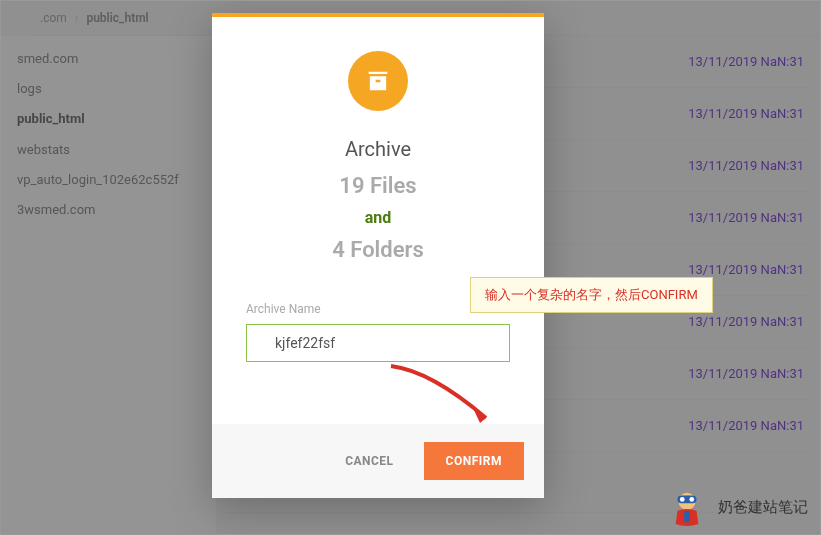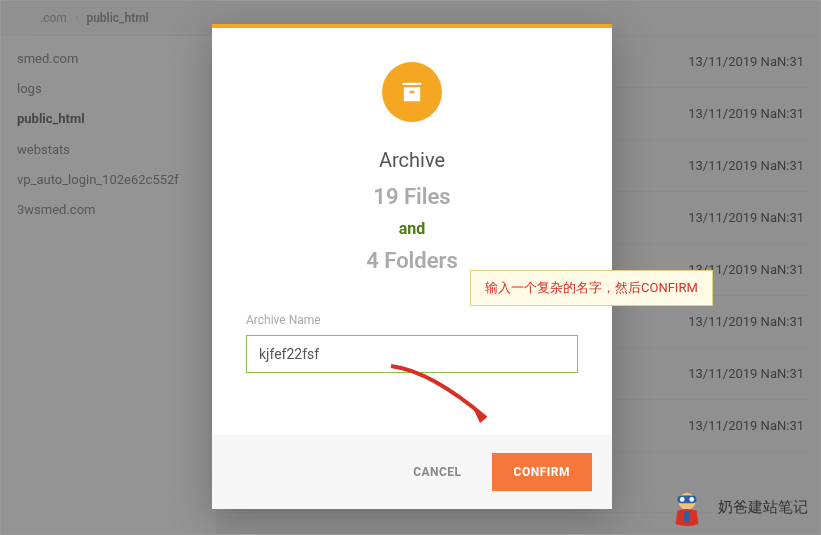--- a/index.html
+++ b/index.html
@@ -10,46 +10,46 @@
     .breadcrumb .sep { color: #ccc; }
     .breadcrumb .current { font-weight: 600; color: #888; }
     
     .bg-content { display: flex; height: calc(100% - 34px); }
     .sidebar { width: 215px; background: #fff; padding: 8px 0; font-size: 13px; color: #777; }
     .sidebar-item { padding: 6px 16px; line-height: 1.4; }
     .sidebar-item.active { font-weight: 700; color: #555; }
     
     .filelist { flex: 1; padding: 0 10px; }
     .filerow { display: flex; justify-content: space-between; align-items: center; padding: 18px 6px; border-bottom: 1px solid #eee; font-size: 13px; color: #666; }
-    .filerow .date { color: #404040; }
+    .filerow .date { color: #6d28d9; }
     .filerow .fname { display: flex; align-items: center; gap: 10px; }
     .file-icon { width: 20px; height: 24px; background: #4fc3f7; border-radius: 2px; }
     
     .dimmer { position: absolute; inset: 0; background: rgba(60,60,60,0.55); }
     
-    .modal { position: absolute; left: 211px; top: 23px; width: 400px; background: #fff; box-shadow: 0 10px 40px rgba(0,0,0,0.25); }
+    .modal { position: absolute; left: 211px; top: 12px; width: 332px; background: #fff; box-shadow: 0 10px 40px rgba(0,0,0,0.25); }
     .modal-top { height: 4px; background: #f5a623; }
     .modal-body { padding: 34px 34px 0; text-align: center; }
     
     .icon-circle { width: 60px; height: 60px; margin: 0 auto 26px; background: #f5a623; border-radius: 50%; display: flex; align-items: center; justify-content: center; }
     .icon-circle svg { width: 28px; height: 28px; fill: #fff; }
     
     .modal-title { font-size: 20px; font-weight: 400; color: #555; margin-bottom: 12px; }
     .modal-line { font-size: 22px; font-weight: 600; color: #aaa; margin-bottom: 10px; }
     .modal-and { font-size: 16px; font-weight: 700; color: #4d7c0f; margin-bottom: 10px; }
     
     .field-label { text-align: left; font-size: 12px; color: #aaa; margin: 40px 0 8px; }
-    .archive-input { width: 100%; padding: 10px 12px; font-size: 14px; color: #555; border: 1px solid #8bc34a; outline: none; }
+    .archive-input { width: 100%; padding: 10px 28px; font-size: 14px; color: #555; border: 1px solid #8bc34a; outline: none; }
     
     .modal-footer { margin-top: 62px; padding: 18px 20px; background: #f7f7f7; display: flex; justify-content: flex-end; gap: 8px; }
     .btn { padding: 12px 22px; font-size: 12px; font-weight: 700; letter-spacing: 0.5px; border: none; cursor: pointer; }
     .btn-cancel { background: transparent; color: #888; }
     .btn-confirm { background: #f5773c; color: #fff; }
     
-    .callout { position: absolute; left: 469px; top: 269px; background: #fffbe6; border: 1px solid #e0d080; padding: 8px 14px; font-size: 13px; color: #d93025; }
+    .callout { position: absolute; left: 469px; top: 276px; background: #fffbe6; border: 1px solid #e0d080; padding: 8px 14px; font-size: 13px; color: #d93025; }
     
     .arrow { position: absolute; left: 380px; top: 355px; }
     .arrow svg { width: 140px; height: 85px; }
     
     .watermark { position: absolute; right: 12px; bottom: 8px; display: flex; align-items: center; gap: 12px; font-size: 15px; color: #333; font-weight: 500; }
     .avatar-svg { width: 38px; height: 38px; }
   </style>
 </head>
 <body>
 

